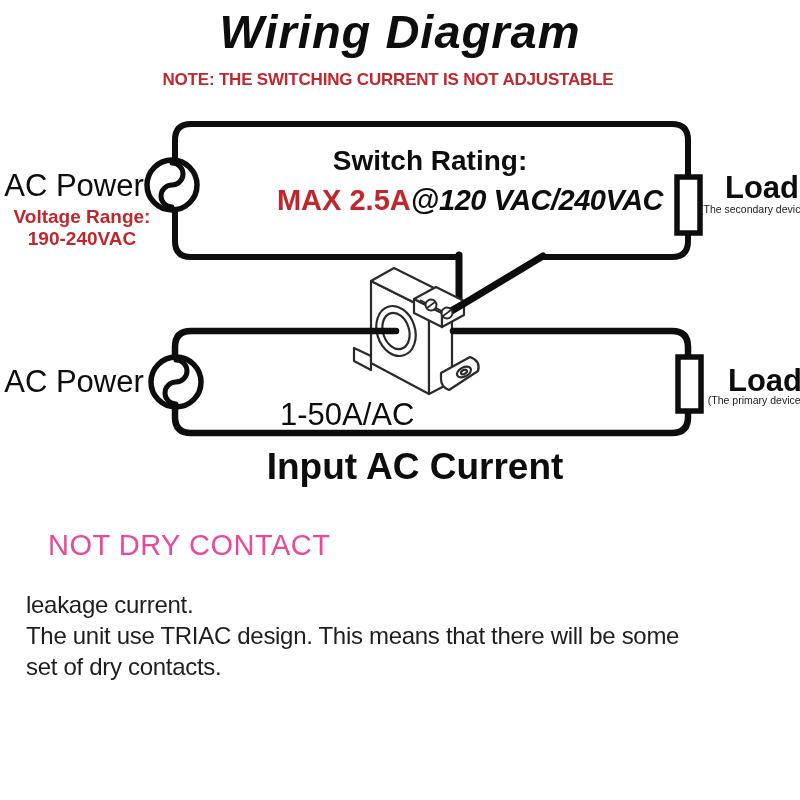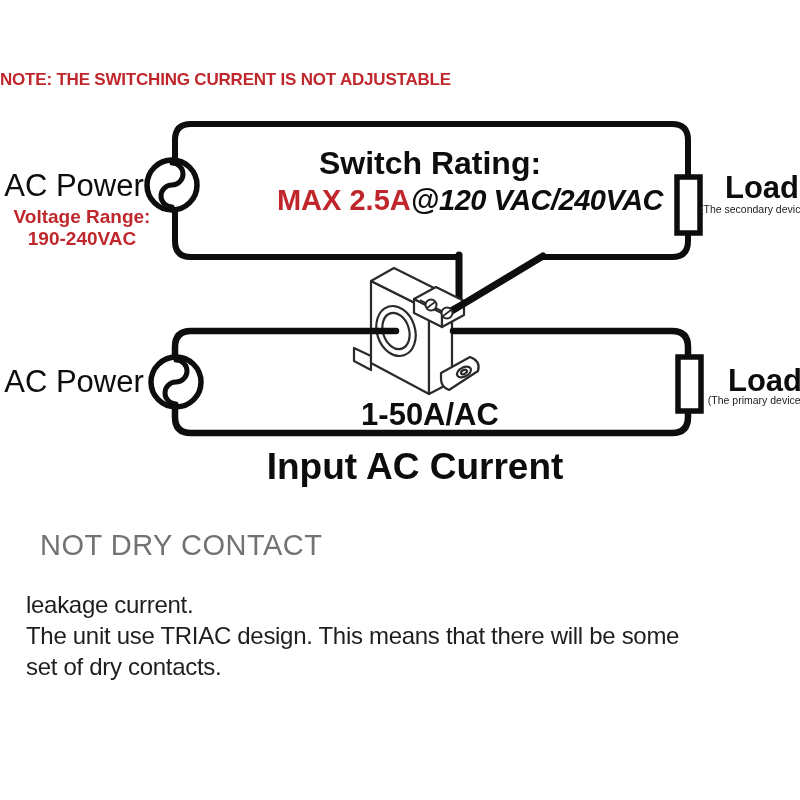--- a/index.html
+++ b/index.html
@@ -2,41 +2,41 @@
 <html><head>
 <meta charset="utf-8">
 <style>
   html,body{margin:0;padding:0;background:#fff;}
   .stage{position:relative;width:800px;height:800px;background:#ffffff;overflow:hidden;
          font-family:"Liberation Sans","DejaVu Sans",sans-serif;color:#111;}
   .lbl{position:absolute;white-space:nowrap;}
   .center{text-align:center;}
   .page-title{top:4px;left:0;width:800px;text-align:center;
               font-size:47px;font-weight:700;font-style:italic;color:#0d0d0d;letter-spacing:1px;}
-  .note{top:70px;left:0;width:776px;text-align:left;font-size:17px;font-weight:700;
+  .note{top:70px;left:0;width:776px;text-align:center;font-size:17px;font-weight:700;
         color:#c0272c;letter-spacing:-0.2px;}
   .ac-power{font-size:31px;font-weight:400;color:#0d0d0d;}
   .ac-top{left:0;top:168px;width:148px;}
   .ac-bottom{left:0;top:364px;width:148px;}
   .vrange{left:0;top:206px;width:164px;text-align:center;color:#c0272c;
           font-size:19px;font-weight:700;line-height:22px;white-space:nowrap;}
-  .sr-title{left:280px;top:145px;width:300px;text-align:center;font-size:32px;font-weight:700;color:#0d0d0d;}
+  .sr-title{left:280px;top:145px;width:300px;text-align:center;font-size:28px;font-weight:700;color:#0d0d0d;}
   .rating{left:230px;top:184px;width:480px;text-align:center;font-size:29px;font-weight:700;}
   .rating .max{color:#c0272c;}
   .rating .at{color:#0d0d0d;font-style:italic;}
   .rating .volt{color:#0d0d0d;font-style:italic;letter-spacing:-0.5px;}
   .load{font-size:31px;font-weight:700;color:#0d0d0d;}
   .load-top{left:712px;top:170px;width:100px;text-align:center;}
   .load-bottom{left:715px;top:363px;width:100px;text-align:center;}
   .load-sub{font-size:10.5px;color:#1a1a1a;font-weight:400;}
   .sub-top{left:700px;top:203px;width:108px;text-align:center;}
   .sub-bottom{left:702px;top:394px;width:108px;text-align:center;}
-  .amps{left:280px;top:397px;width:300px;text-align:center;font-size:31px;font-weight:700;color:#0d0d0d;}
+  .amps{left:280px;top:397px;width:300px;text-align:left;font-size:31px;font-weight:400;color:#0d0d0d;}
   .input-cap{left:265px;top:446px;width:300px;text-align:center;font-size:37px;font-weight:700;color:#0d0d0d;}
-  .warning{left:40px;top:529px;font-size:29px;font-weight:400;color:#737373;letter-spacing:0.5px;}
+  .warning{left:48px;top:529px;font-size:29px;font-weight:400;color:#ec4899;letter-spacing:0.5px;}
   .bodytext{left:26px;top:589px;width:720px;font-size:24px;line-height:31px;color:#1e1e1e;
             letter-spacing:-0.3px;font-weight:400;}
   svg{position:absolute;left:0;top:0;}
 </style>
 </head>
 <body>
 
 <div class="stage">
 
   <svg width="800" height="500" viewBox="0 0 800 500">
@@ -83,20 +83,21 @@
     </g>
     <g>
       <circle cx="176" cy="382" r="25" fill="#ffffff" stroke="#0d0d0d" stroke-width="5.5"></circle>
       <path d="M 176,360 A 11,11 0 0 1 176,382 A 11,11 0 0 0 176,404" fill="none" stroke="#0d0d0d" stroke-width="5" stroke-linecap="round"></path>
     </g>
 
     <rect x="677" y="177" width="23" height="56" fill="#ffffff" stroke="#0d0d0d" stroke-width="5.5"></rect>
     <rect x="678" y="357" width="23" height="54" fill="#ffffff" stroke="#0d0d0d" stroke-width="5.5"></rect>
   </svg>
 
+  <div class="lbl page-title">Wiring Diagram</div>
   <div class="lbl note">NOTE: THE SWITCHING CURRENT IS NOT ADJUSTABLE</div>
 
   <div class="lbl ac-power ac-top center">AC Power</div>
   <div class="lbl vrange">
     <div>Voltage Range:</div>
     <div>190-240VAC</div>
   </div>
   <div class="lbl sr-title">Switch Rating:</div>
   <div class="lbl rating">
     <span class="max">MAX 2.5A</span><span class="at">@</span><span class="volt">120 VAC/240VAC</span>

